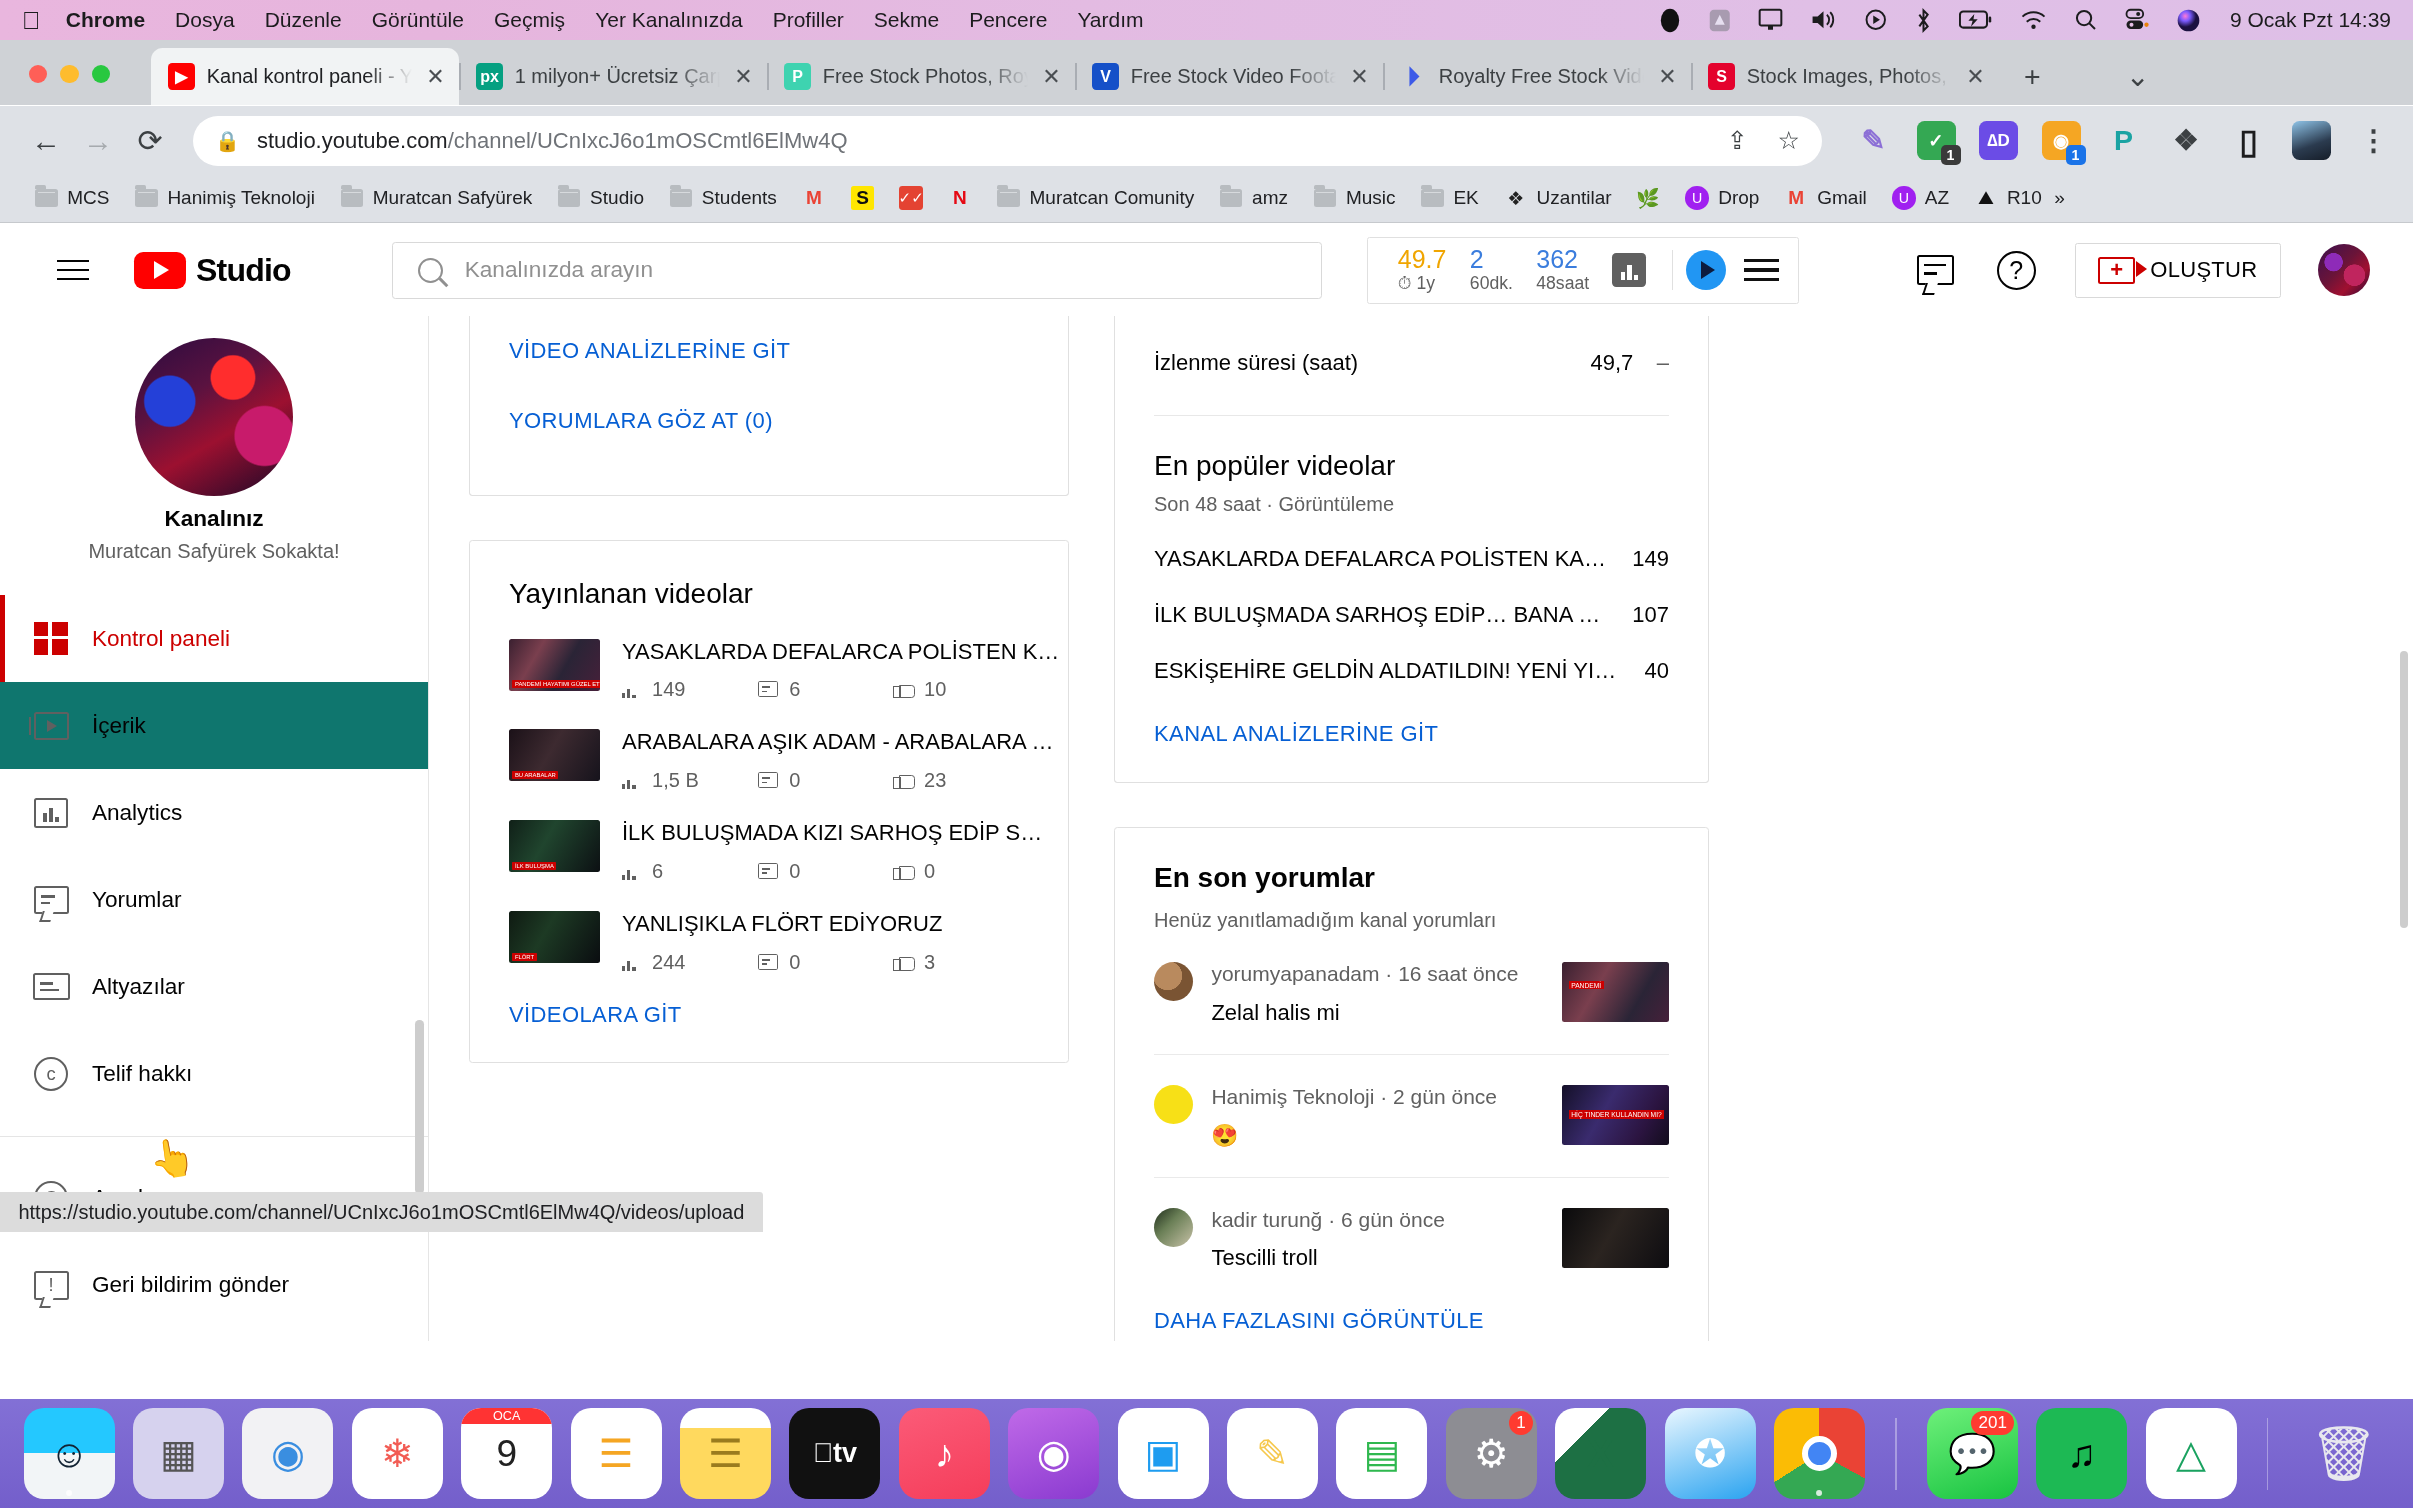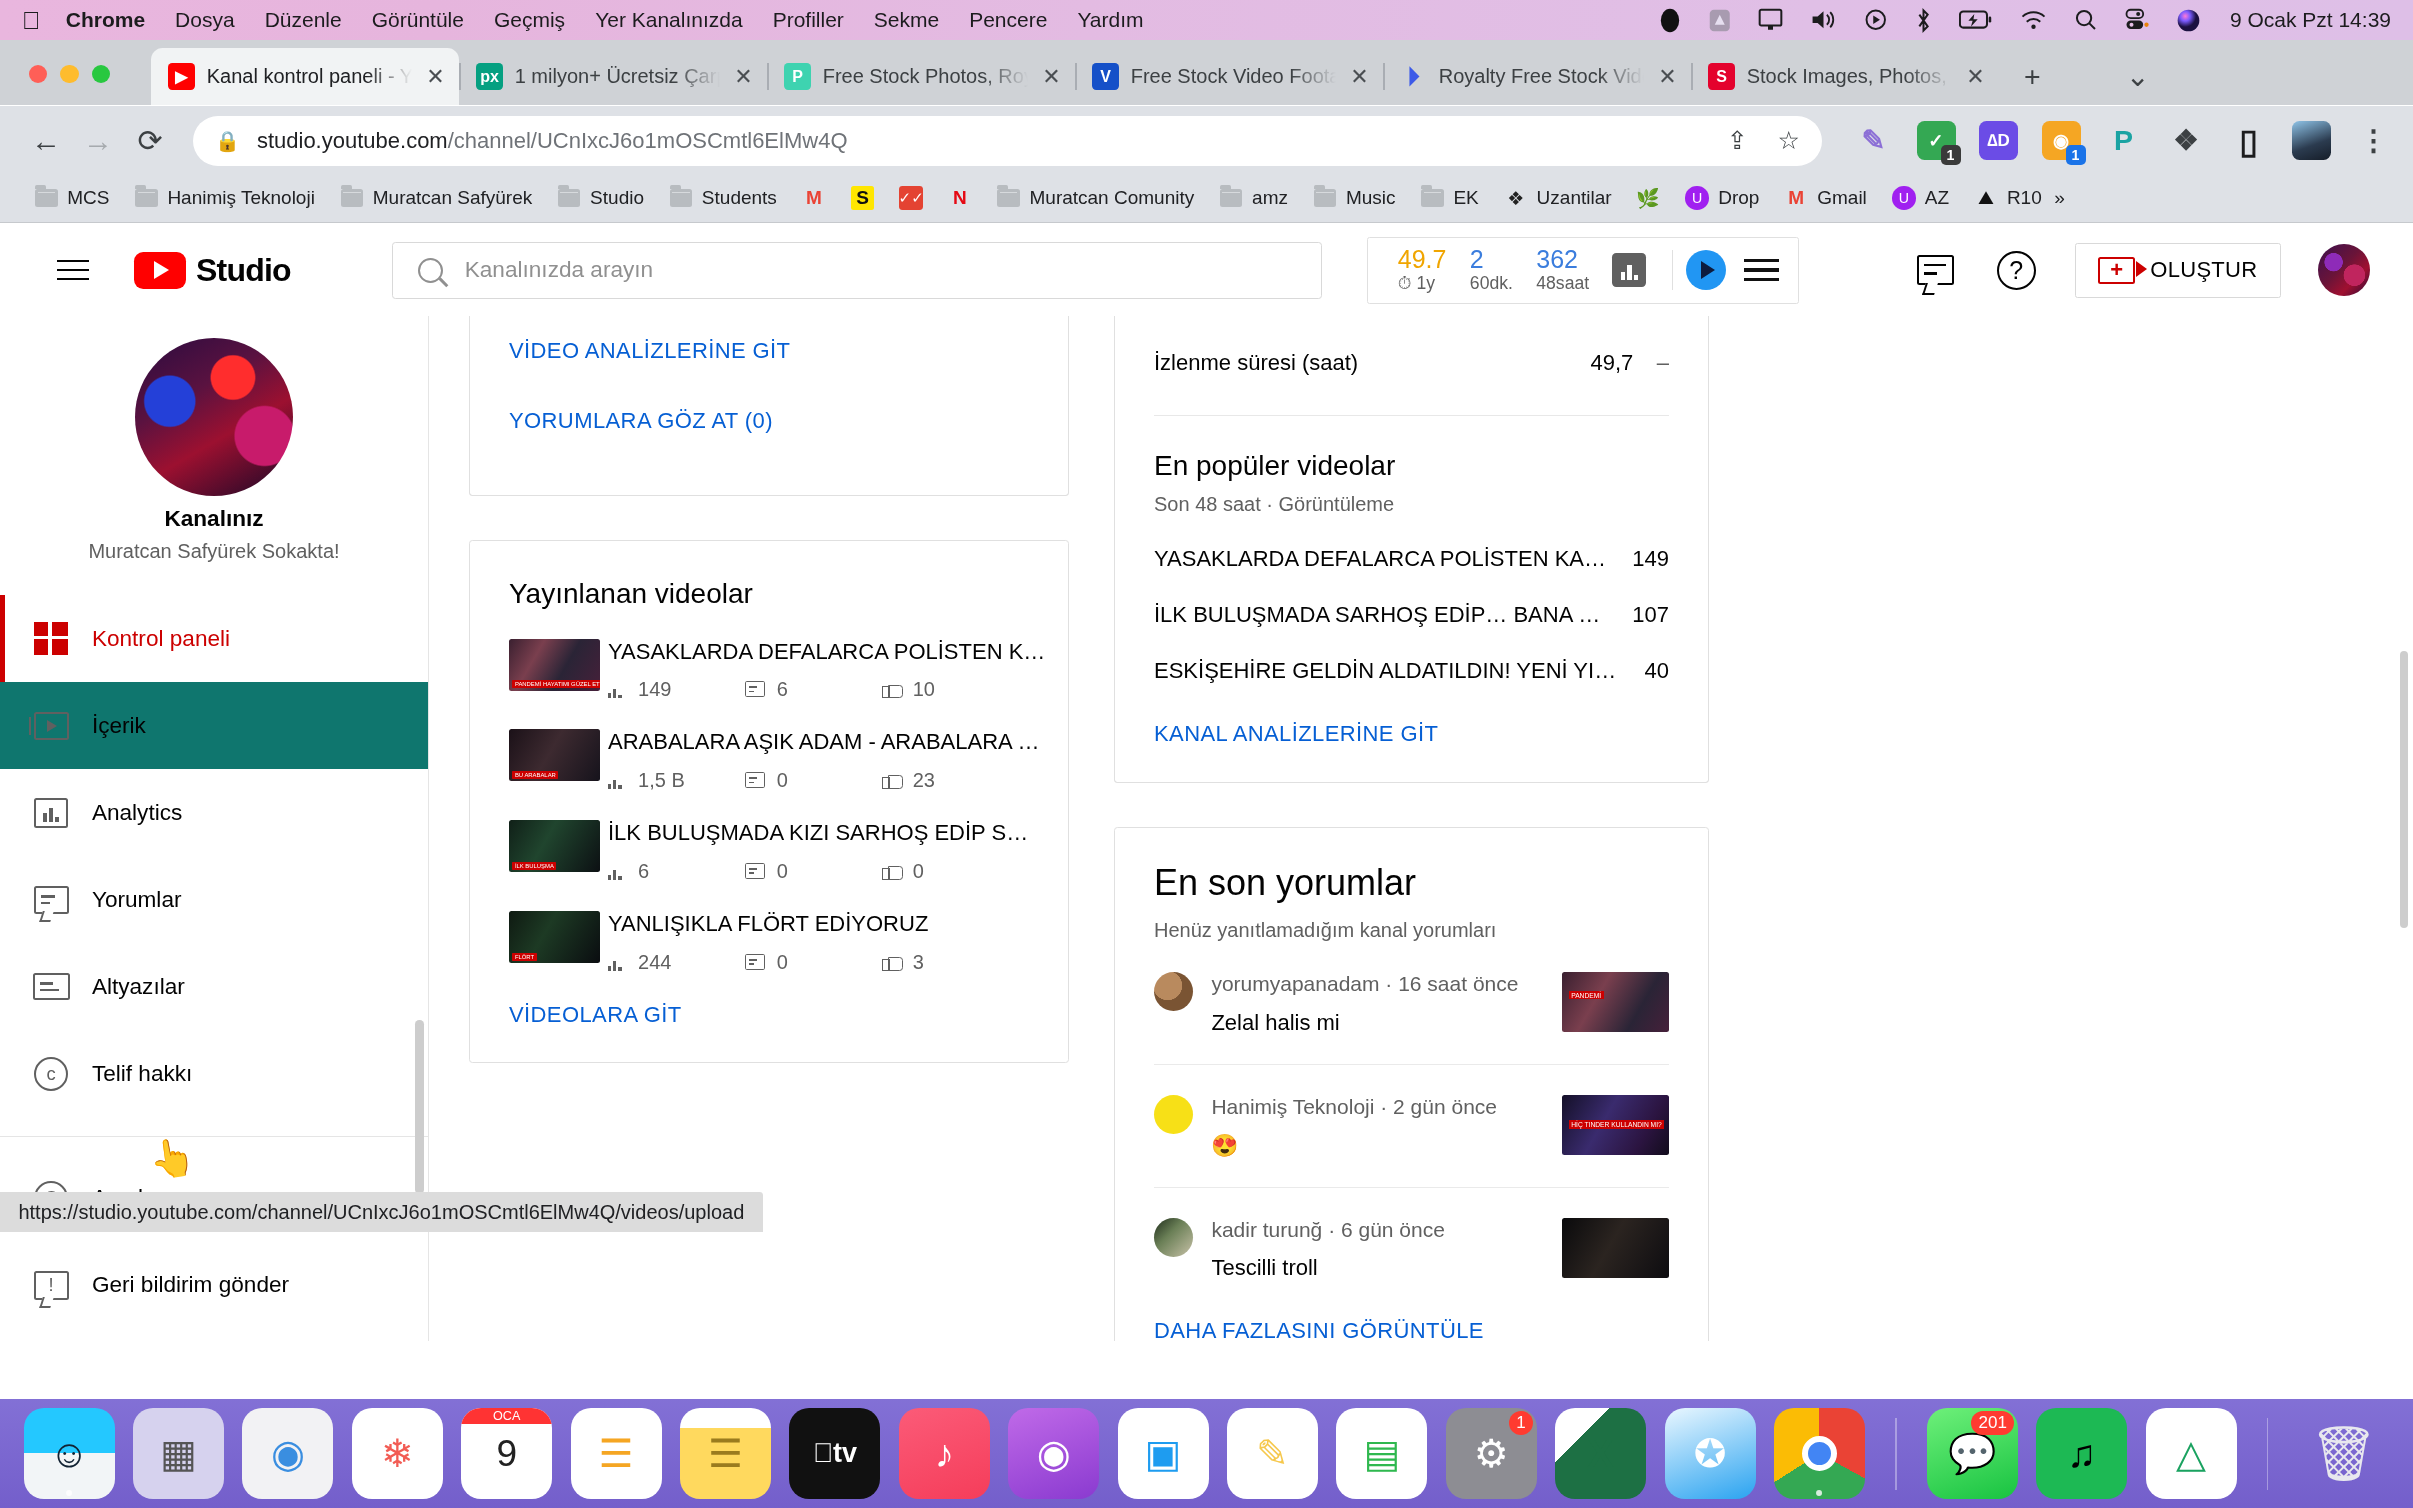--- a/index.html
+++ b/index.html
@@ -252,21 +252,21 @@
 
   .card{ border:0.8px solid #e0e0e0; border-radius:3.4px; background:#fff; }
   .card.top{ border-top:none; border-top-left-radius:0; border-top-right-radius:0; }
   .link{ color:#065fd4; font-size:22px; font-weight:500; letter-spacing:0.4px; }
 
   .mini-card{ padding:0 39px 39px; }
   .mini-card .link{ display:block; padding:22px 0; }
 
   .pub-card{ margin-top:44px; padding:37px 39px 34px; }
   .pub-title{ font-size:28px; font-weight:500; color:#030303; margin-bottom:28.5px; }
-  .vrow{ display:flex; gap:8px; align-items:flex-start; margin-bottom:28.5px; }
+  .vrow{ display:flex; gap:22px; align-items:flex-start; margin-bottom:28.5px; }
   .thumb{ width:91px; height:52px; flex:0 0 91px; border-radius:2.5px; position:relative; overflow:hidden; }
   .thumb .lbl{ position:absolute; left:3.4px; bottom:2.5px; background:#cc0000; color:#fff;
     font-size:5.9px; padding:0.8px 2.5px; border-radius:0.8px; white-space:nowrap; }
   .thumb.t1{ background:linear-gradient(120deg,#3a2030 0%,#7a3f4e 30%,#2a2436 60%,#46203a 100%); }
   .thumb.t2{ background:linear-gradient(120deg,#1b1118 0%,#3d2a30 45%,#16131c 100%); }
   .thumb.t3{ background:linear-gradient(120deg,#102018 0%,#20452e 40%,#0c1013 100%); }
   .thumb.t4{ background:linear-gradient(120deg,#0f1a12 0%,#1d3a24 40%,#0a0d10 100%); }
   .vmeta{ flex:1; min-width:0; }
   .vname{ font-size:22px; color:#030303; white-space:nowrap; overflow:hidden; text-overflow:ellipsis; }
   .vstats{ display:flex; gap:0; margin-top:13.4px; font-size:20px; color:#606060; align-items:center; }
@@ -290,21 +290,21 @@
   .pop-card{ padding:34px 0 35px; }
   .pop-h{ font-size:28px; font-weight:500; color:#030303; padding:0 39px; }
   .pop-sub{ font-size:20px; color:#606060; padding:0 39px; margin-top:11.7px; }
   .pop-item{ display:flex; justify-content:space-between; gap:20px; padding:0 39px;
     margin-top:30px; font-size:22px; color:#030303; }
   .pop-item .nm{ flex:1; min-width:0; white-space:nowrap; overflow:hidden; text-overflow:ellipsis; }
   .pop-item .ct{ flex:0 0 auto; }
   .pop-card .link{ display:block; padding:37px 39px 0; }
 
   .com-card{ margin-top:44px; padding:34px 0 34px; }
-  .com-h{ font-size:36px; font-weight:400; color:#030303; padding:0 39px; }
+  .com-h{ font-size:28px; font-weight:700; color:#030303; padding:0 39px; }
   .com-sub{ font-size:20px; color:#606060; padding:0 39px; margin-top:15px; }
   .com-item{ display:flex; gap:18.4px; padding:30px 39px 0; align-items:flex-start; }
   .com-av{ width:39px;height:39px;border-radius:50%; flex:0 0 39px; }
   .com-av.a1{ background:radial-gradient(circle at 35% 35%,#b98a5e 0 40%,#7a5433 41% 100%); }
   .com-av.a2{ background:#f7e017; }
   .com-av.a3{ background:linear-gradient(135deg,#1d2b1a,#6a7f56 40%,#c8c2a8); }
   .com-body{ flex:1; min-width:0; }
   .com-meta{ font-size:21px; color:#606060; }
   .com-text{ font-size:22px; color:#030303; margin-top:13.4px; }
   .com-thumb{ width:107px; height:60px; flex:0 0 107px; border-radius:2.5px; position:relative; overflow:hidden;}

